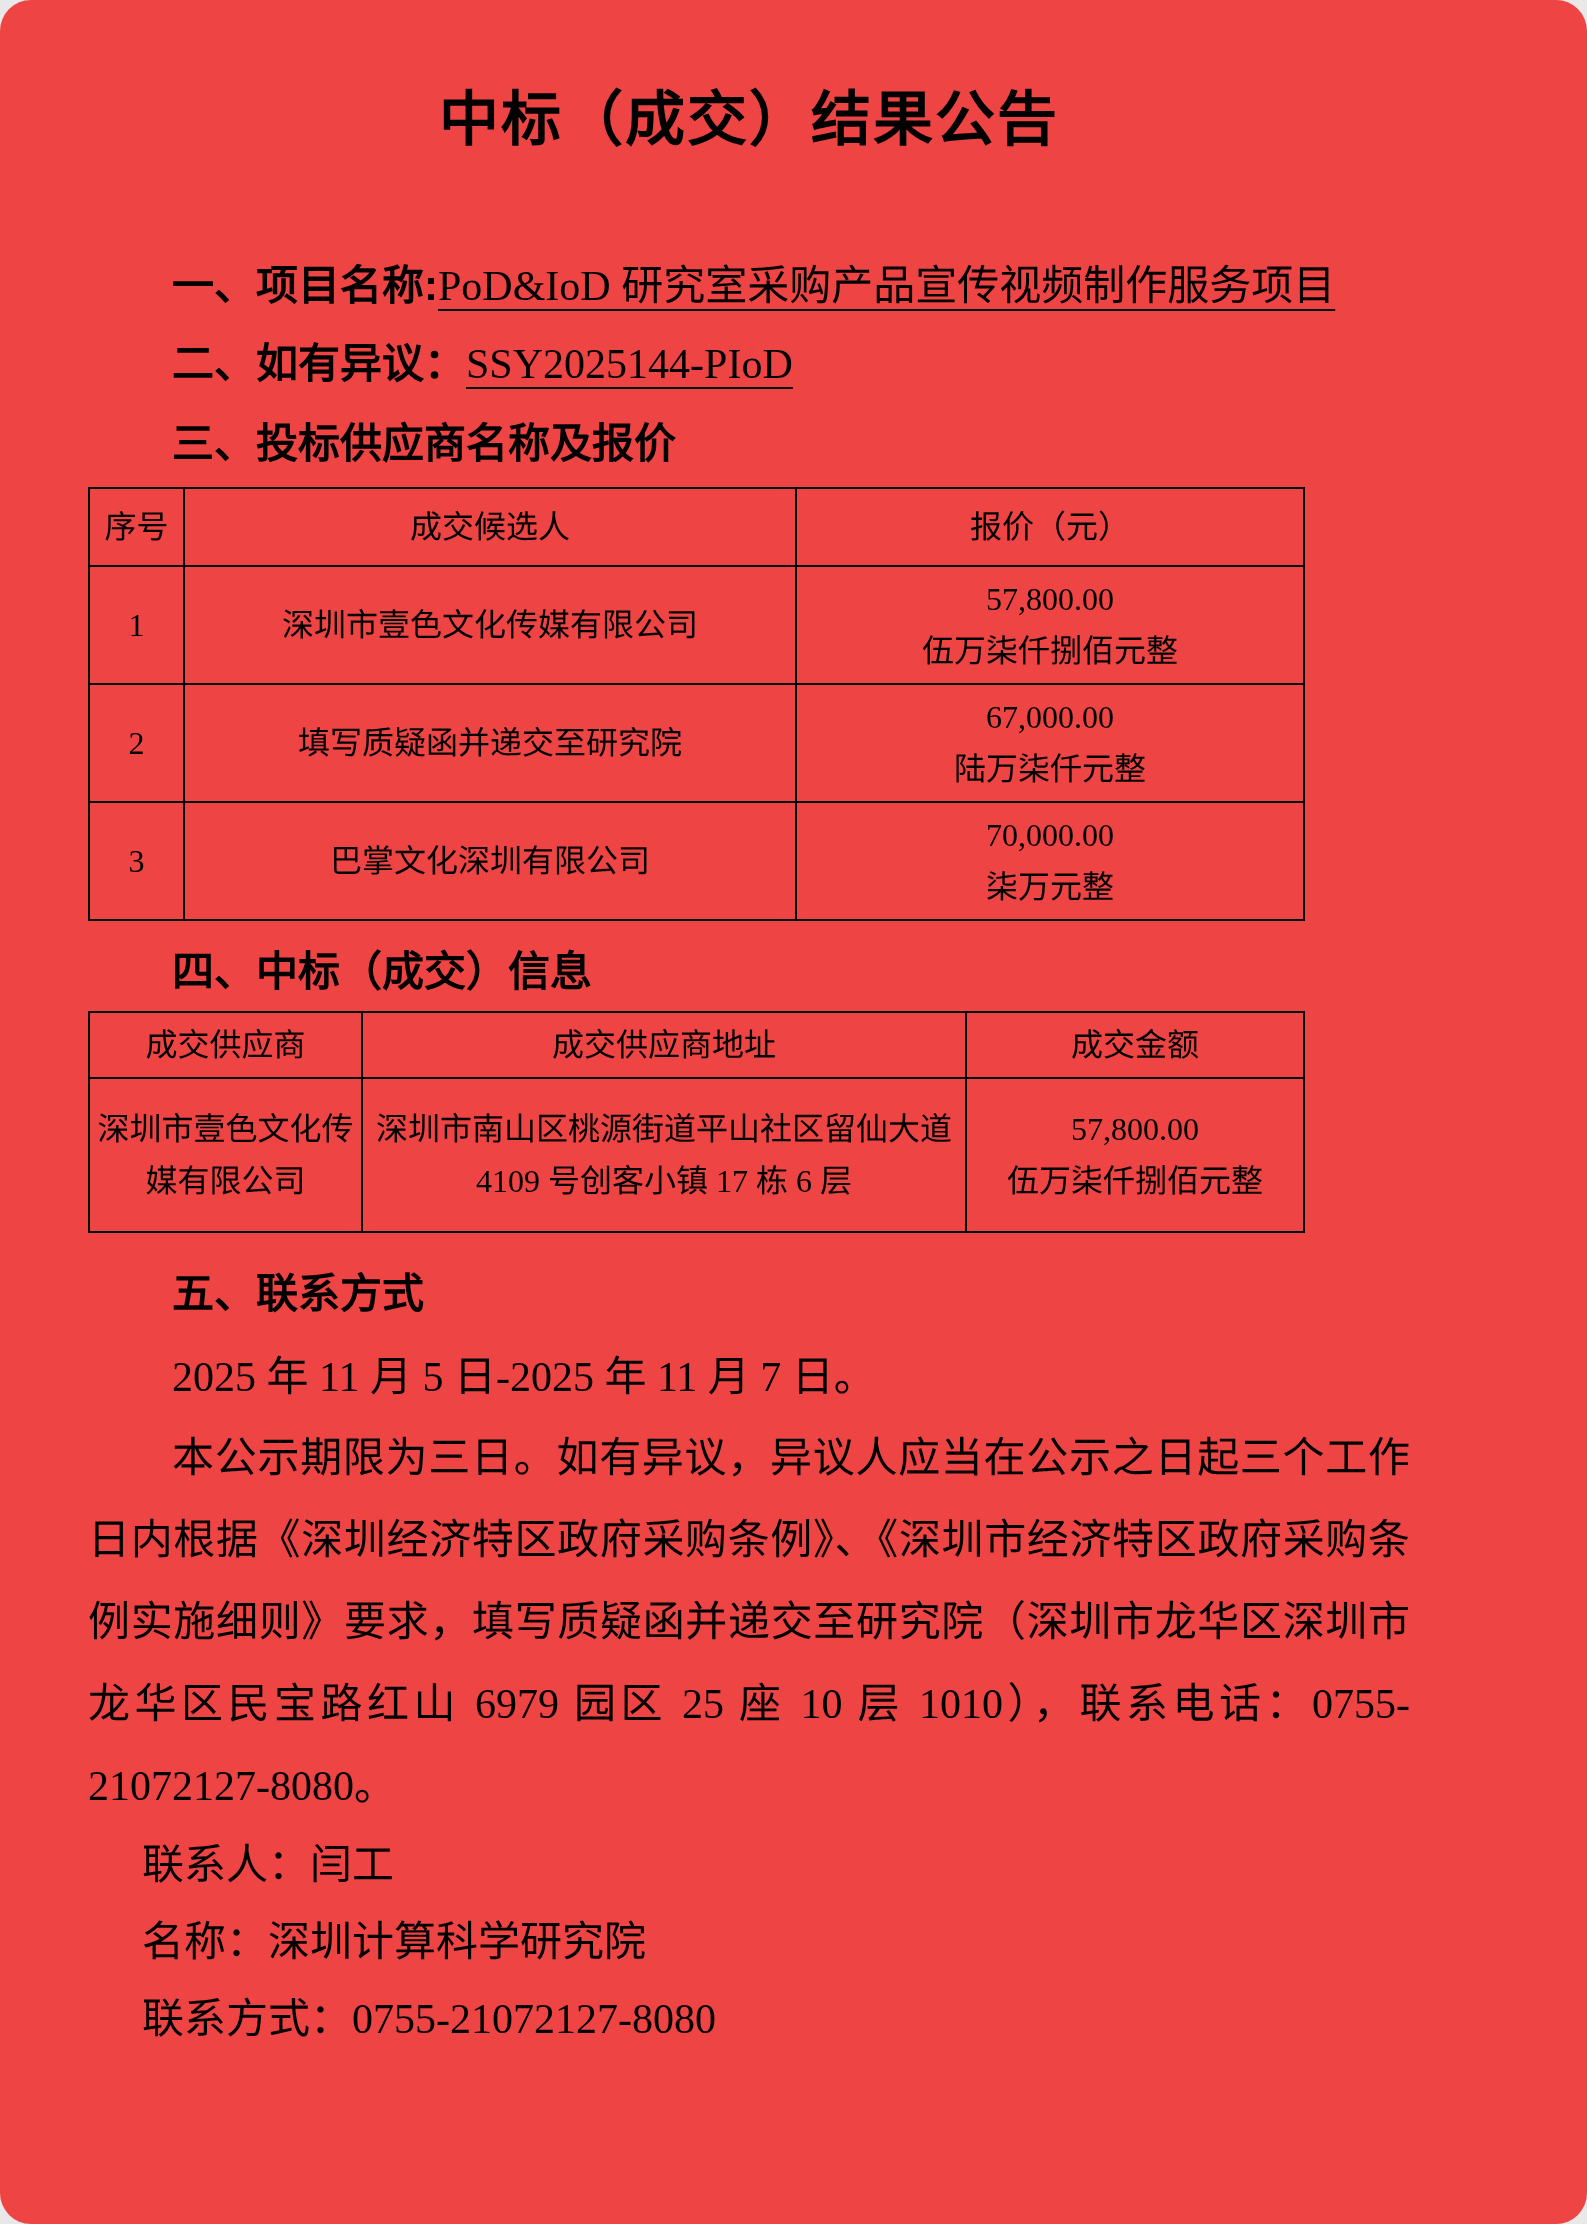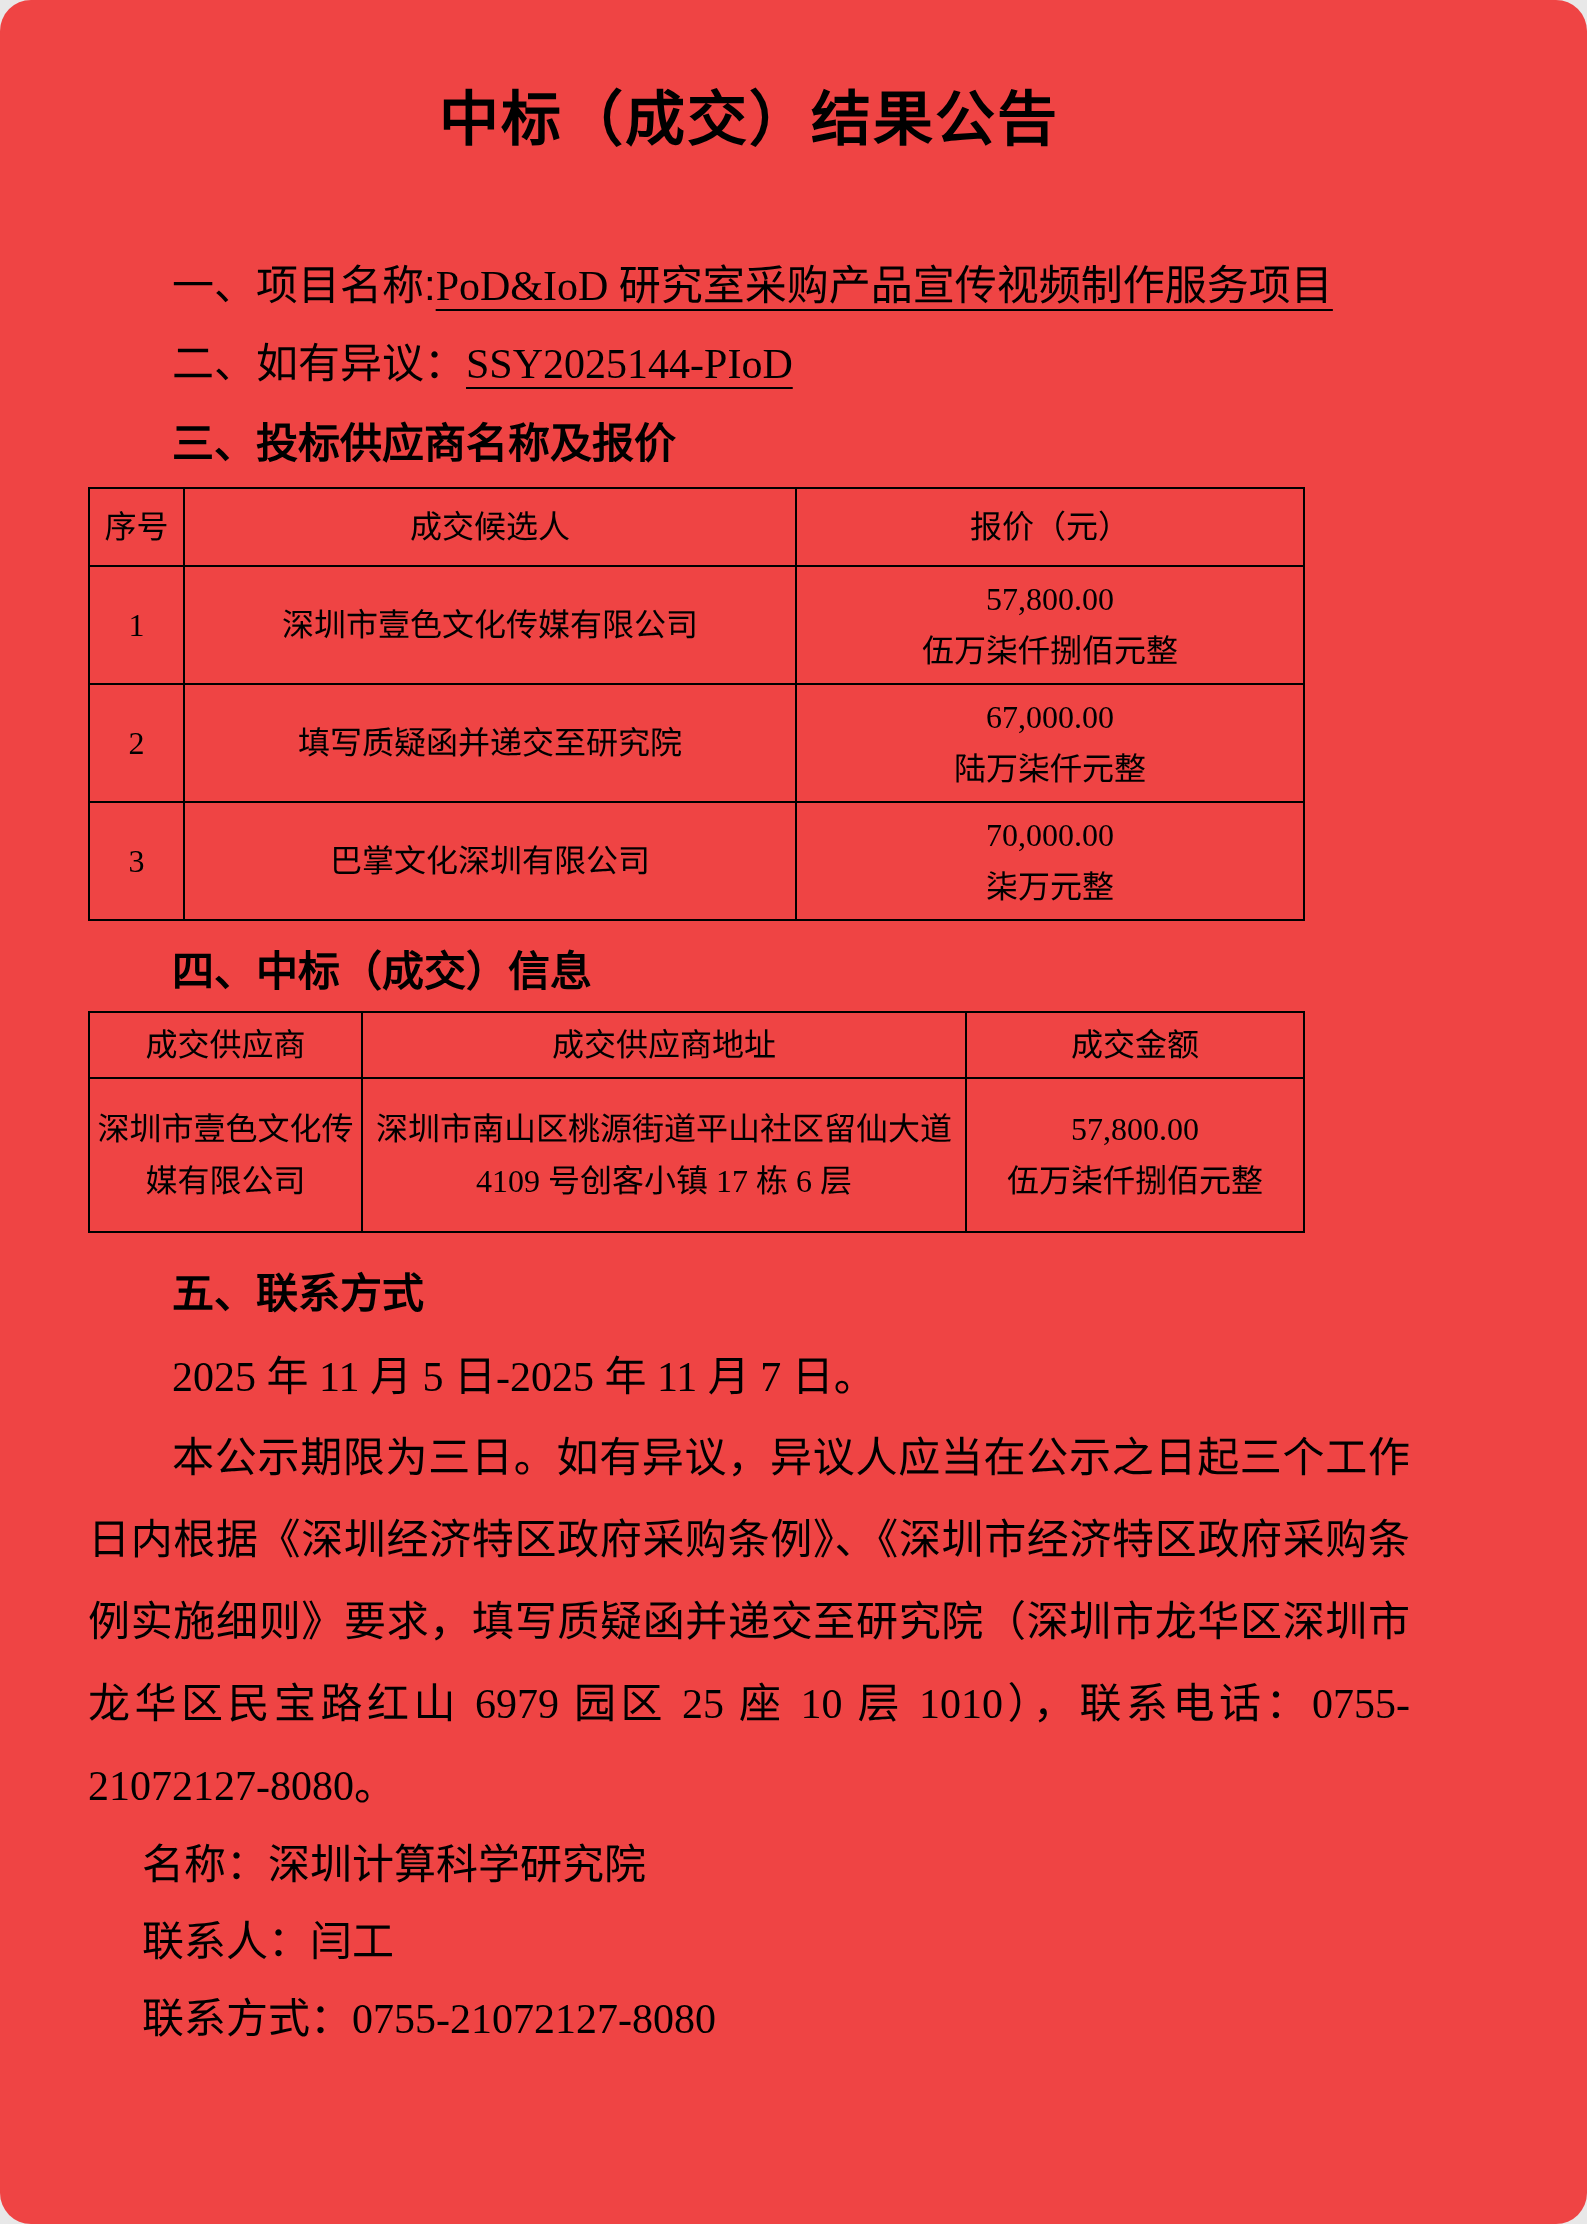--- a/index.html
+++ b/index.html
@@ -26,21 +26,21 @@
     letter-spacing:2px;
   }
   .para{
     margin:0;
     line-height:80px;
     text-align:justify;
   }
   .indent{ text-indent:84px; }
   .hd{
     font-family:"Liberation Sans","DejaVu Sans",sans-serif;
-    font-weight:400;
+    font-weight:700;
   }
   .heading{
     margin:0;
     font-family:"Liberation Sans","DejaVu Sans",sans-serif;
     font-weight:700;
     font-size:42px;
     line-height:74px;
     text-indent:84px;
   }
   .uline{
@@ -163,19 +163,19 @@
   </tbody>
     </table>
 
   <p class="heading sec-publicity">五、联系方式</p>
 
   <p class="para indent publicity-period">2025 年 11 月 5 日-2025 年 11 月 7 日。</p>
 
   <p class="para indent publicity-paragraph">本公示期限为三日。如有异议，异议人应当在公示之日起三个工作日内根据《深圳经济特区政府采购条例》、《深圳市经济特区政府采购条例实施细则》要求，填写质疑函并递交至研究院（深圳市龙华区深圳市龙华区民宝路红山 6979 园区 25 座 10 层 1010），联系电话：0755-21072127-8080。</p>
 
 
+  <p class="contact-line"><span>联系人：</span><span>闫工</span></p>
+
   <p class="contact-line"><span>名称：</span><span>深圳计算科学研究院</span></p>
-
-  <p class="contact-line"><span>联系人：</span><span>闫工</span></p>
 
   <p class="contact-line"><span>联系方式：</span><span>0755-21072127-8080</span></p>
 
 </div>
 
 </body></html>

